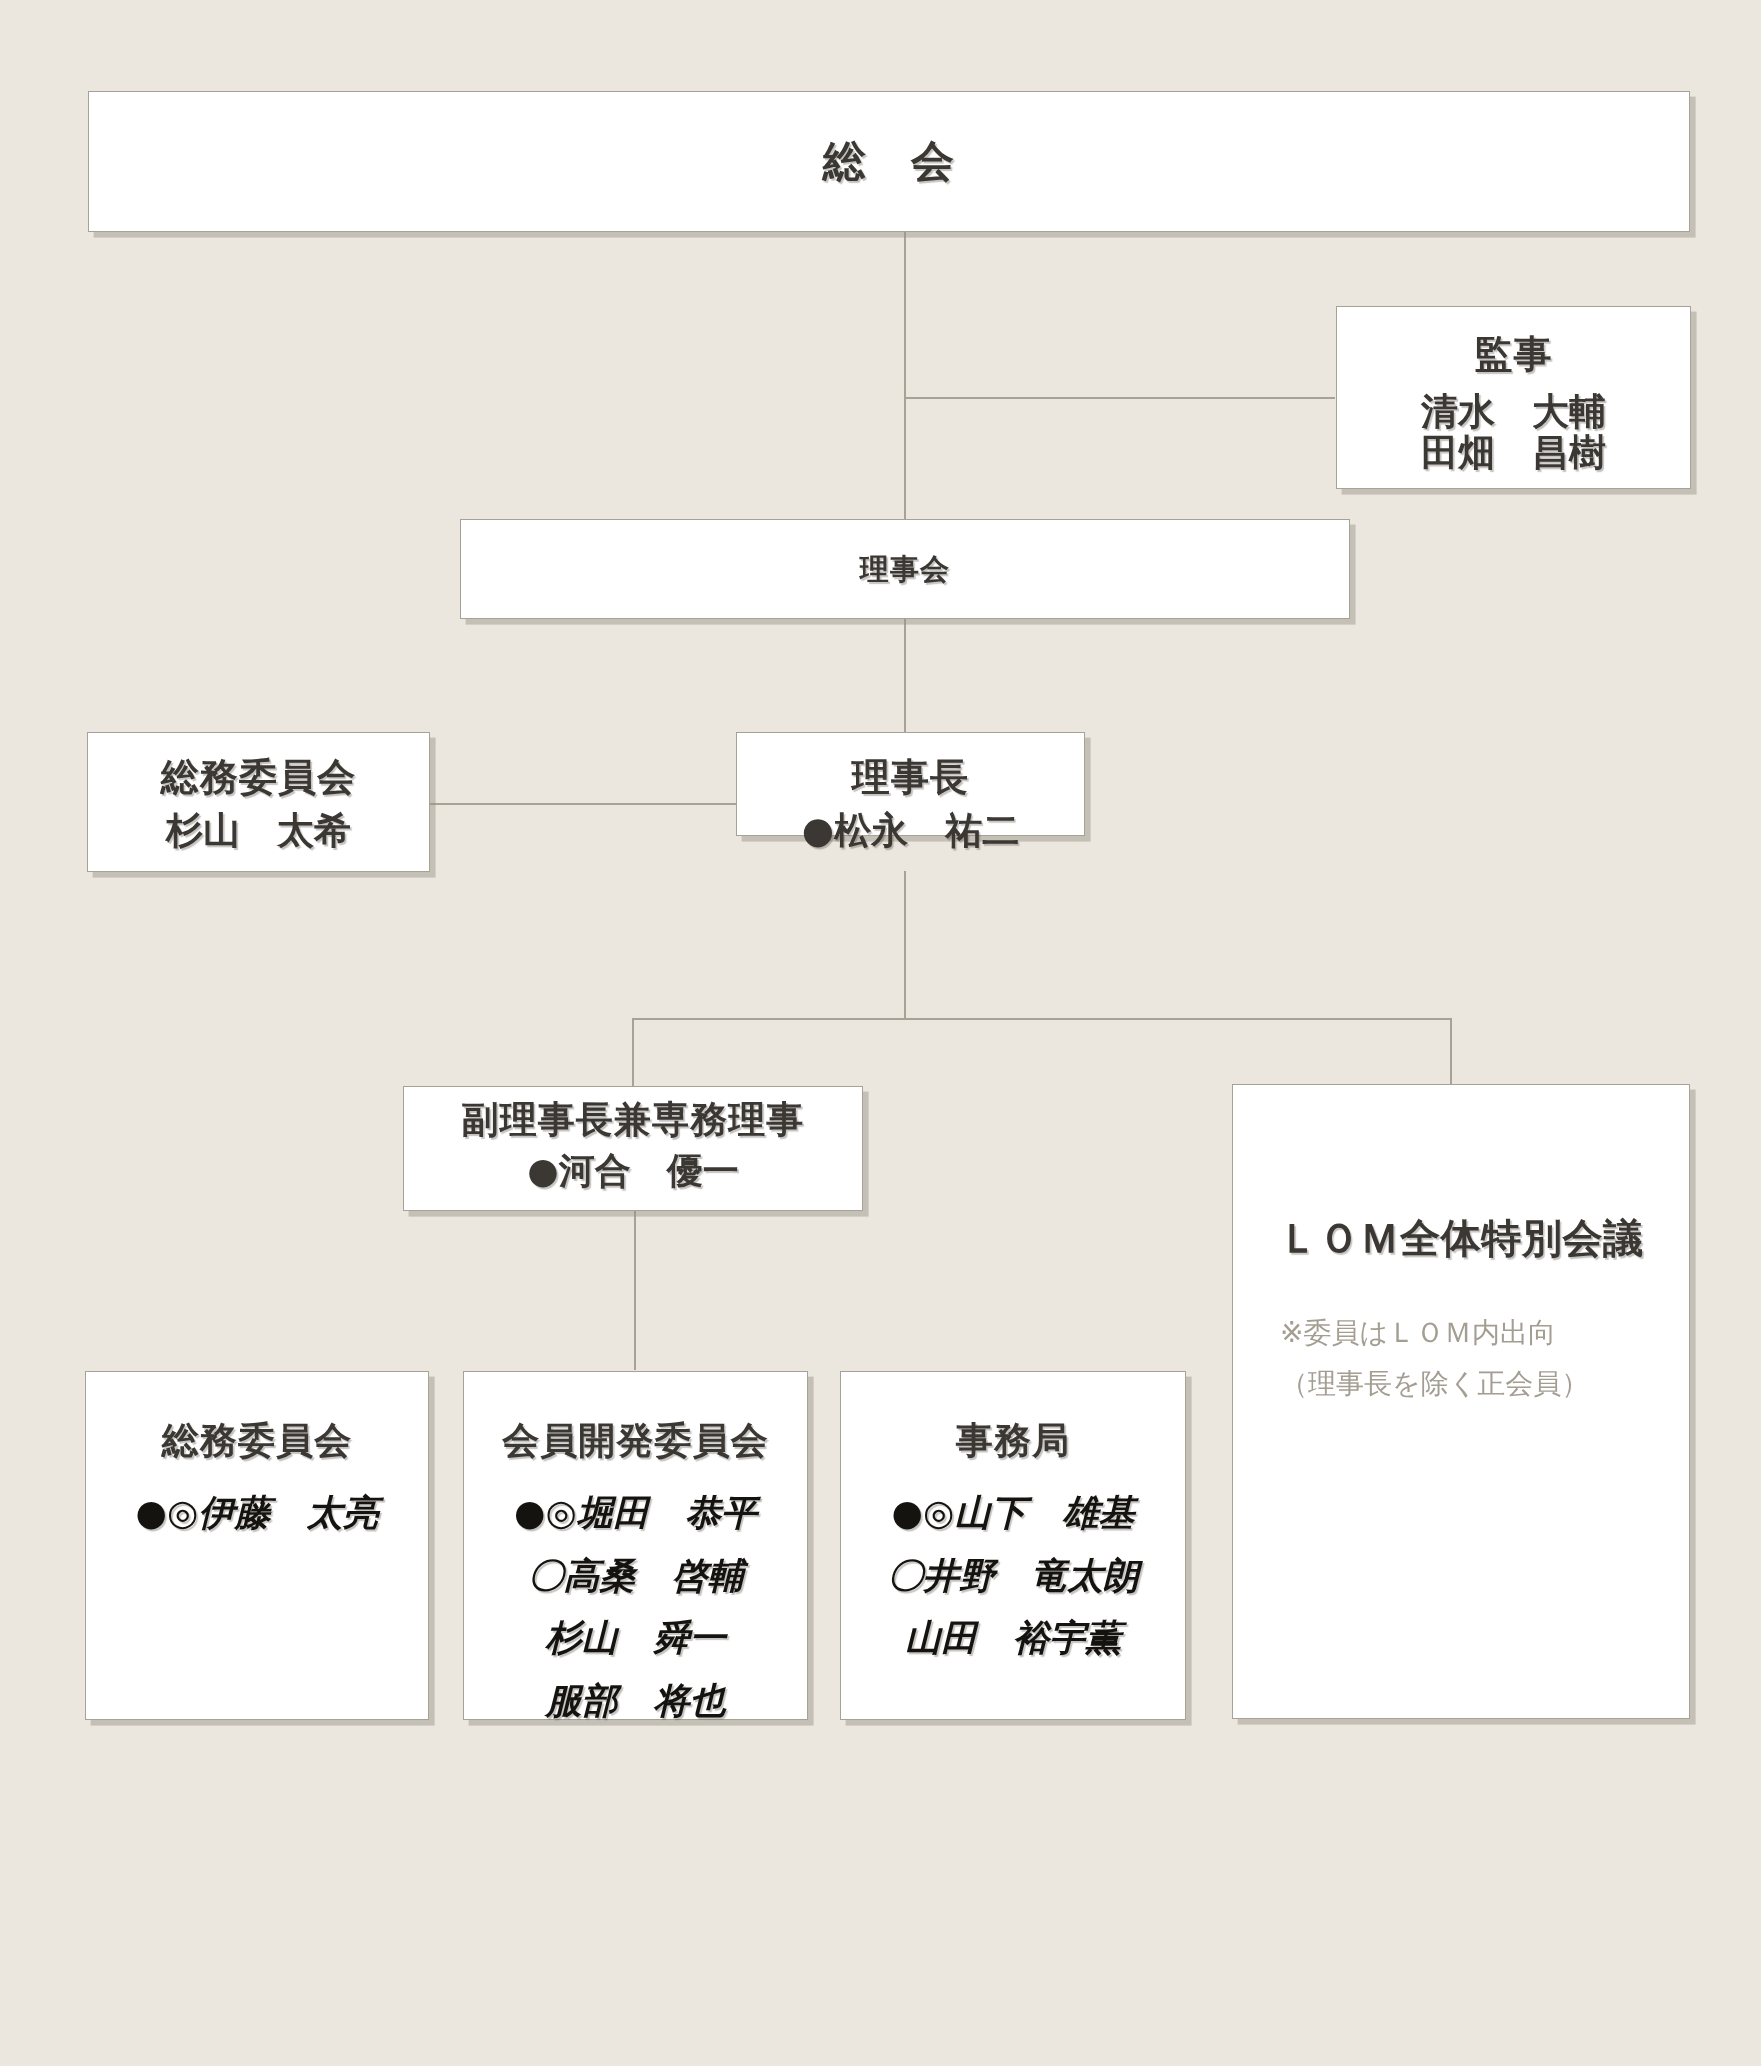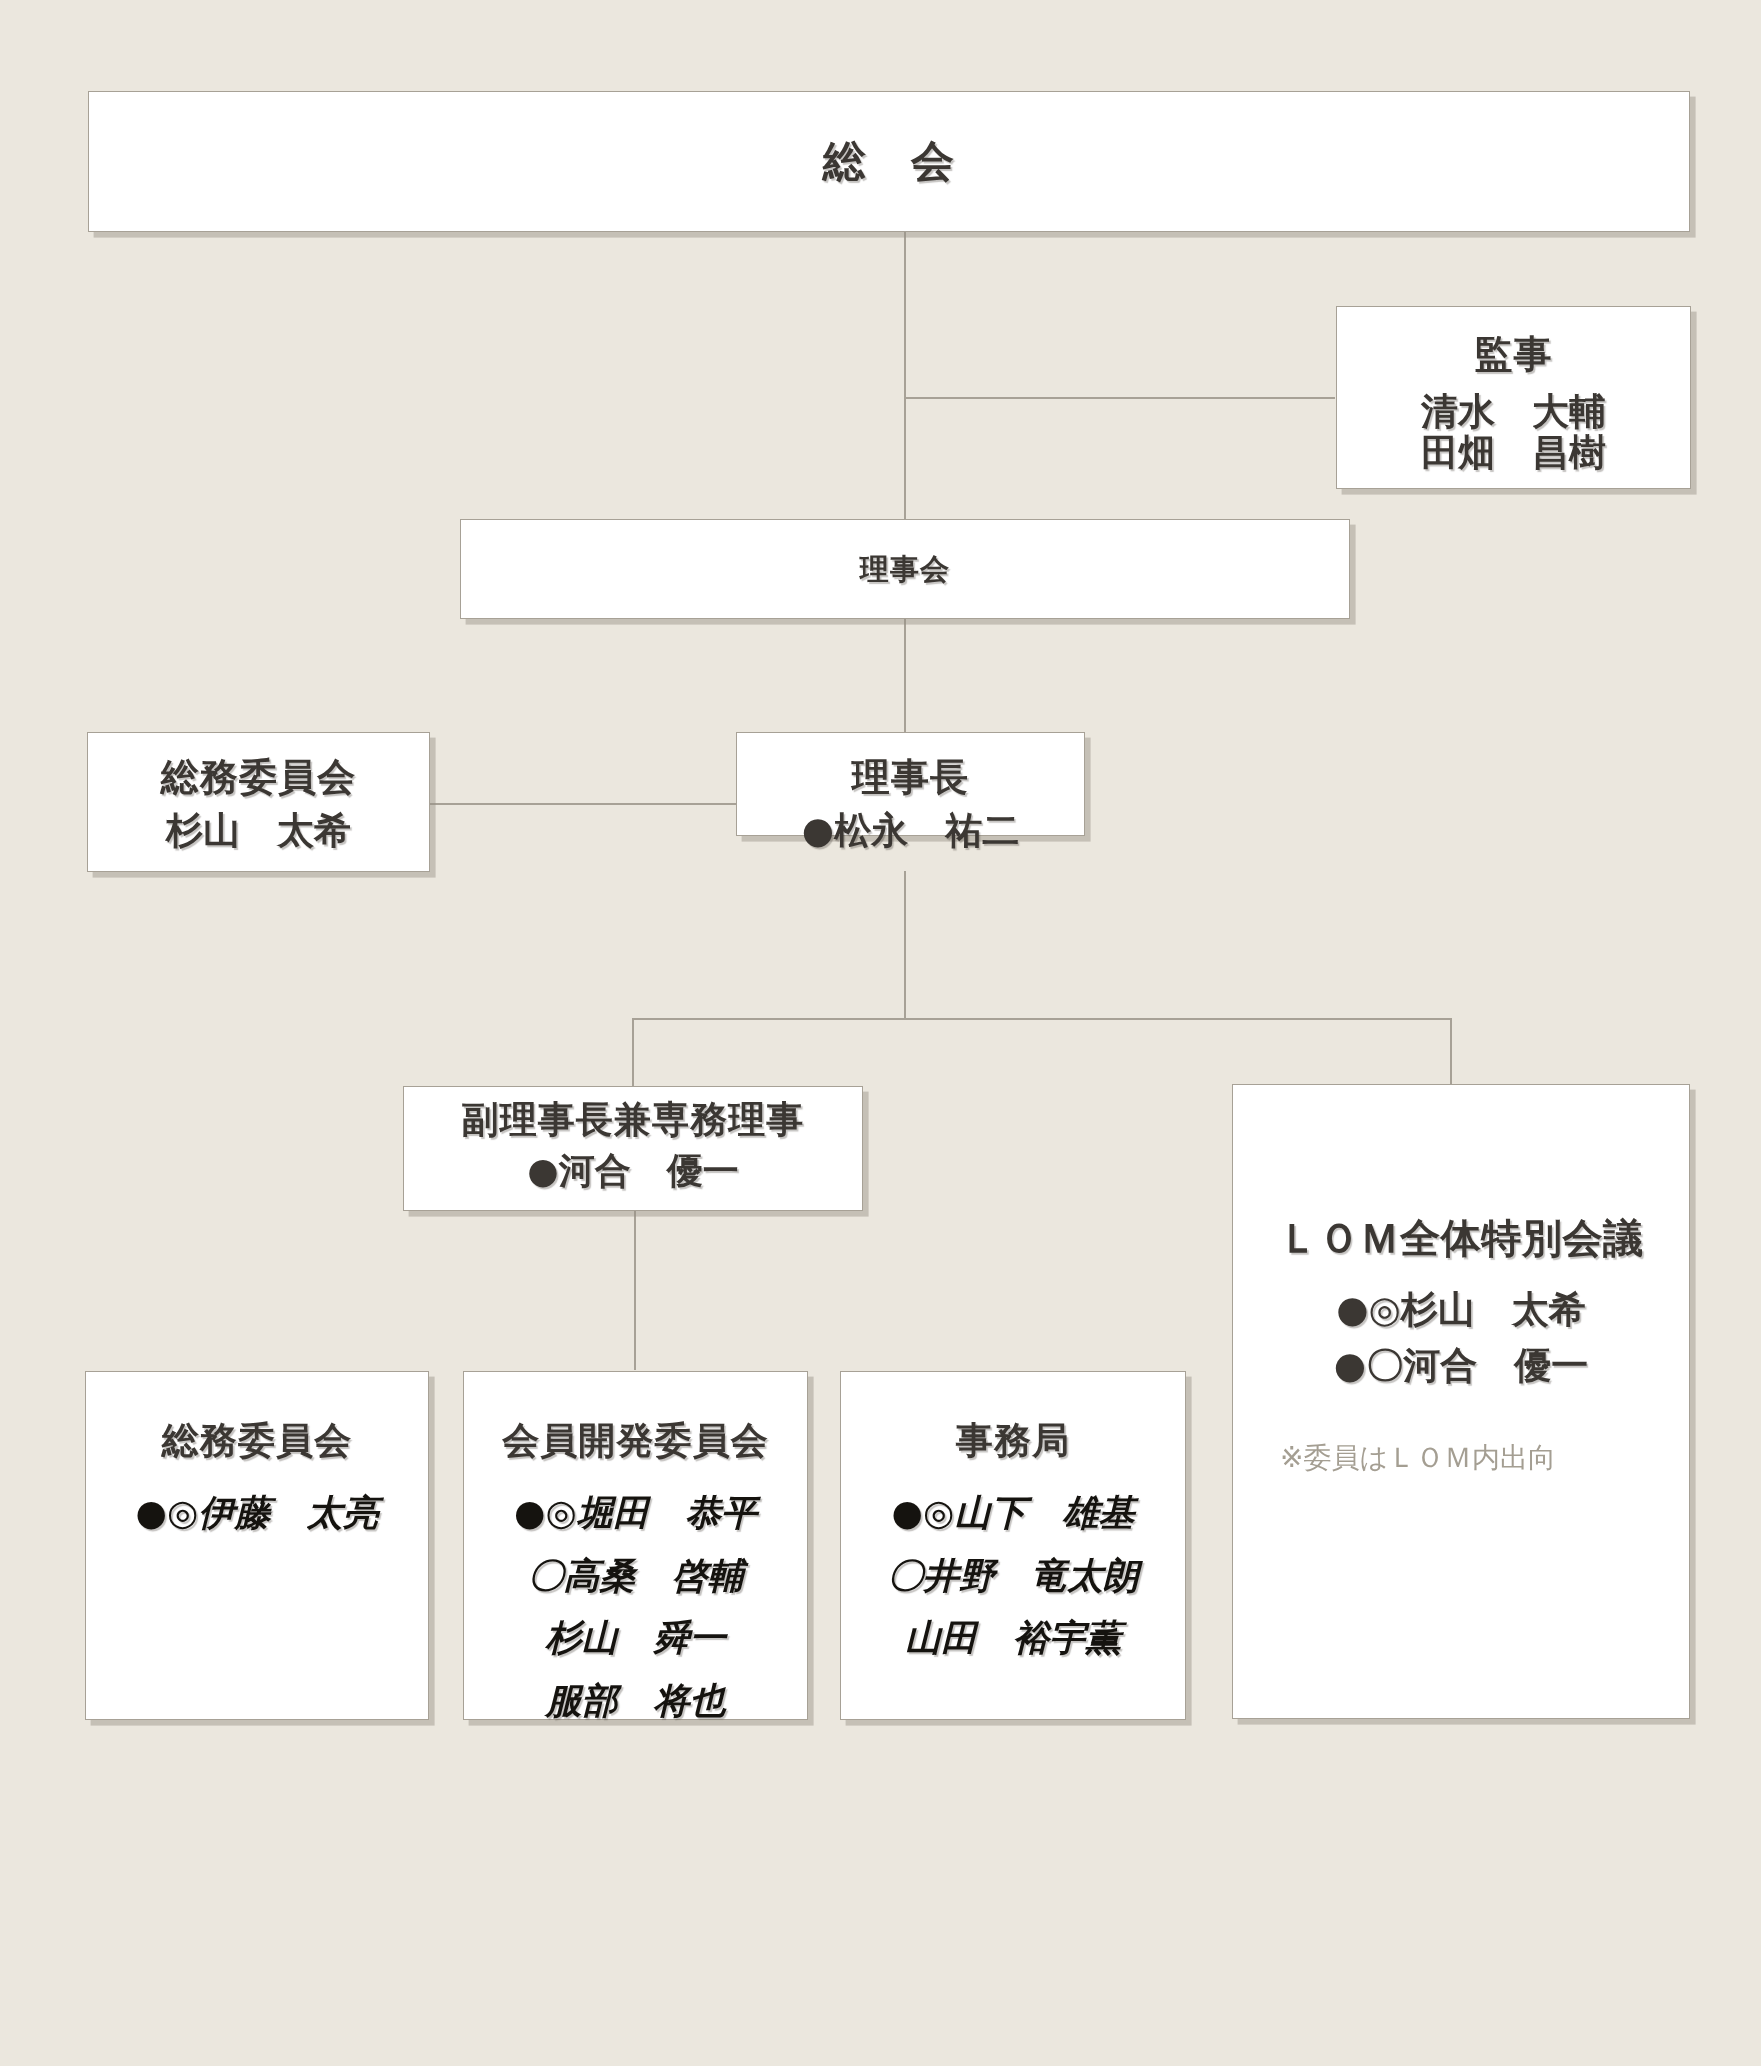--- a/index.html
+++ b/index.html
@@ -153,26 +153,23 @@
 
   <section class="box box-fuku">
     <div class="title">副理事長兼専務理事</div>
     <div class="members">
         <div class="member-line">●河合　優一</div>
       </div>
   </section>
 
   <section class="box box-lom">
     <div class="title">ＬＯＭ全体特別会議</div>
-    <div class="members">
-        <div class="member-line">●◎杉山　太希</div>
-        <div class="member-line">●〇河合　優一</div>
-      </div>
     <div class="note note-1">
         <div class="note-line">※委員はＬＯＭ内出向</div>
+        <div class="note-line">（理事長を除く正会員）</div>
       </div>
   </section>
 
   <section class="box box-bottom box-soumu">
     <div class="title">総務委員会</div>
     <div class="members">
         <div class="member-line">●◎伊藤　太亮</div>
       </div>
   </section>
 

